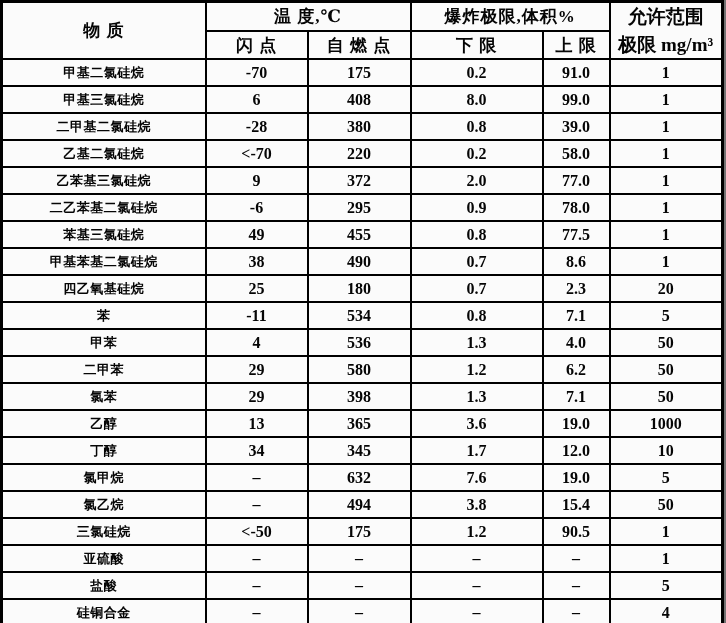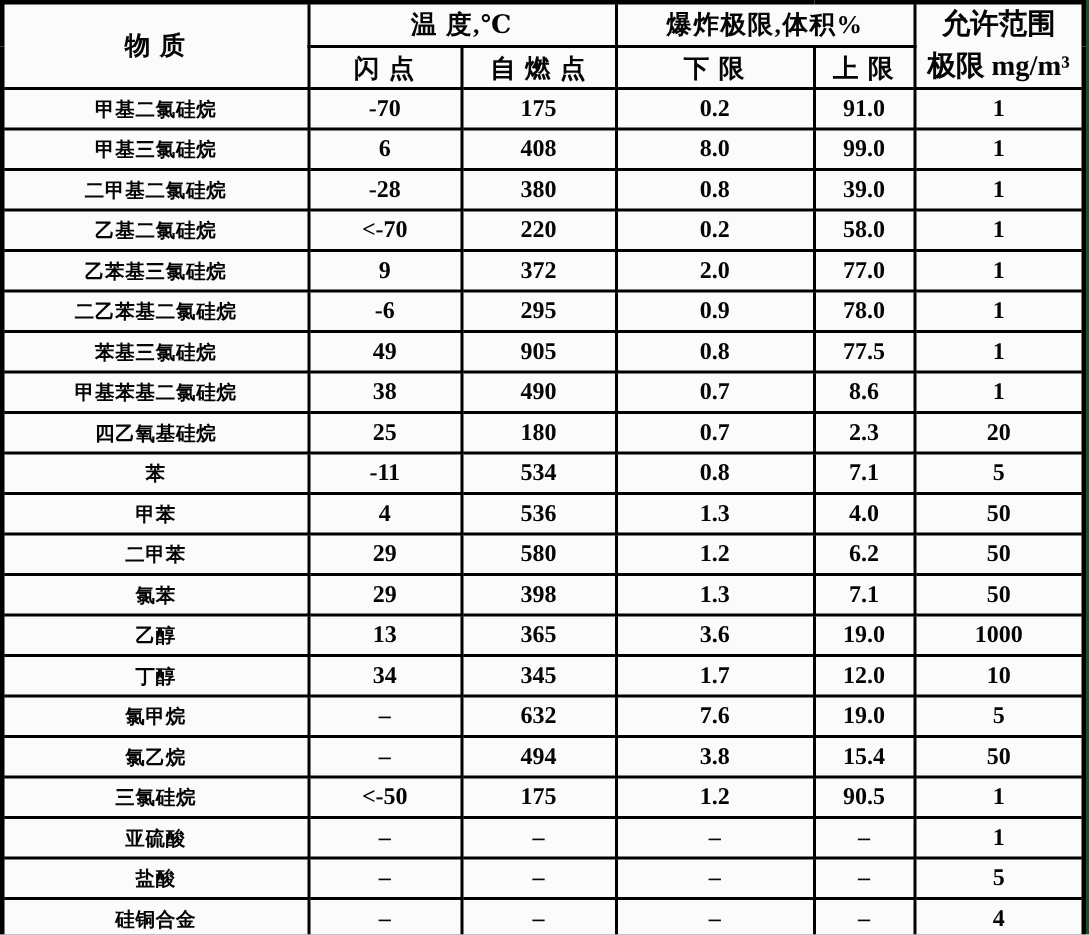--- a/index.html
+++ b/index.html
@@ -8,21 +8,21 @@
     width: 726px;
     height: 623px;
     background: #cccccc;
     font-family: "Liberation Serif", "DejaVu Serif", serif;
   }
   .page {
     width: 726px;
     height: 623px;
     overflow: hidden;
     position: relative;
-    background: #14532d;
+    background: #737373;
   }
   table.hazard {
     border-collapse: collapse;
     table-layout: fixed;
     width: 721px;
     height: 612px;
     background: #fbfbfb;
     color: #050505;
     border: 3px solid #000;
   }
@@ -134,21 +134,21 @@
           <td class="col-substance">二乙苯基二氯硅烷</td>
           <td>-6</td>
           <td>295</td>
           <td>0.9</td>
           <td>78.0</td>
           <td>1</td>
         </tr>
         <tr>
           <td class="col-substance">苯基三氯硅烷</td>
           <td>49</td>
-          <td>905</td>
+          <td>455</td>
           <td>0.8</td>
           <td>77.5</td>
           <td>1</td>
         </tr>
         <tr>
           <td class="col-substance">甲基苯基二氯硅烷</td>
           <td>38</td>
           <td>490</td>
           <td>0.7</td>
           <td>8.6</td>

